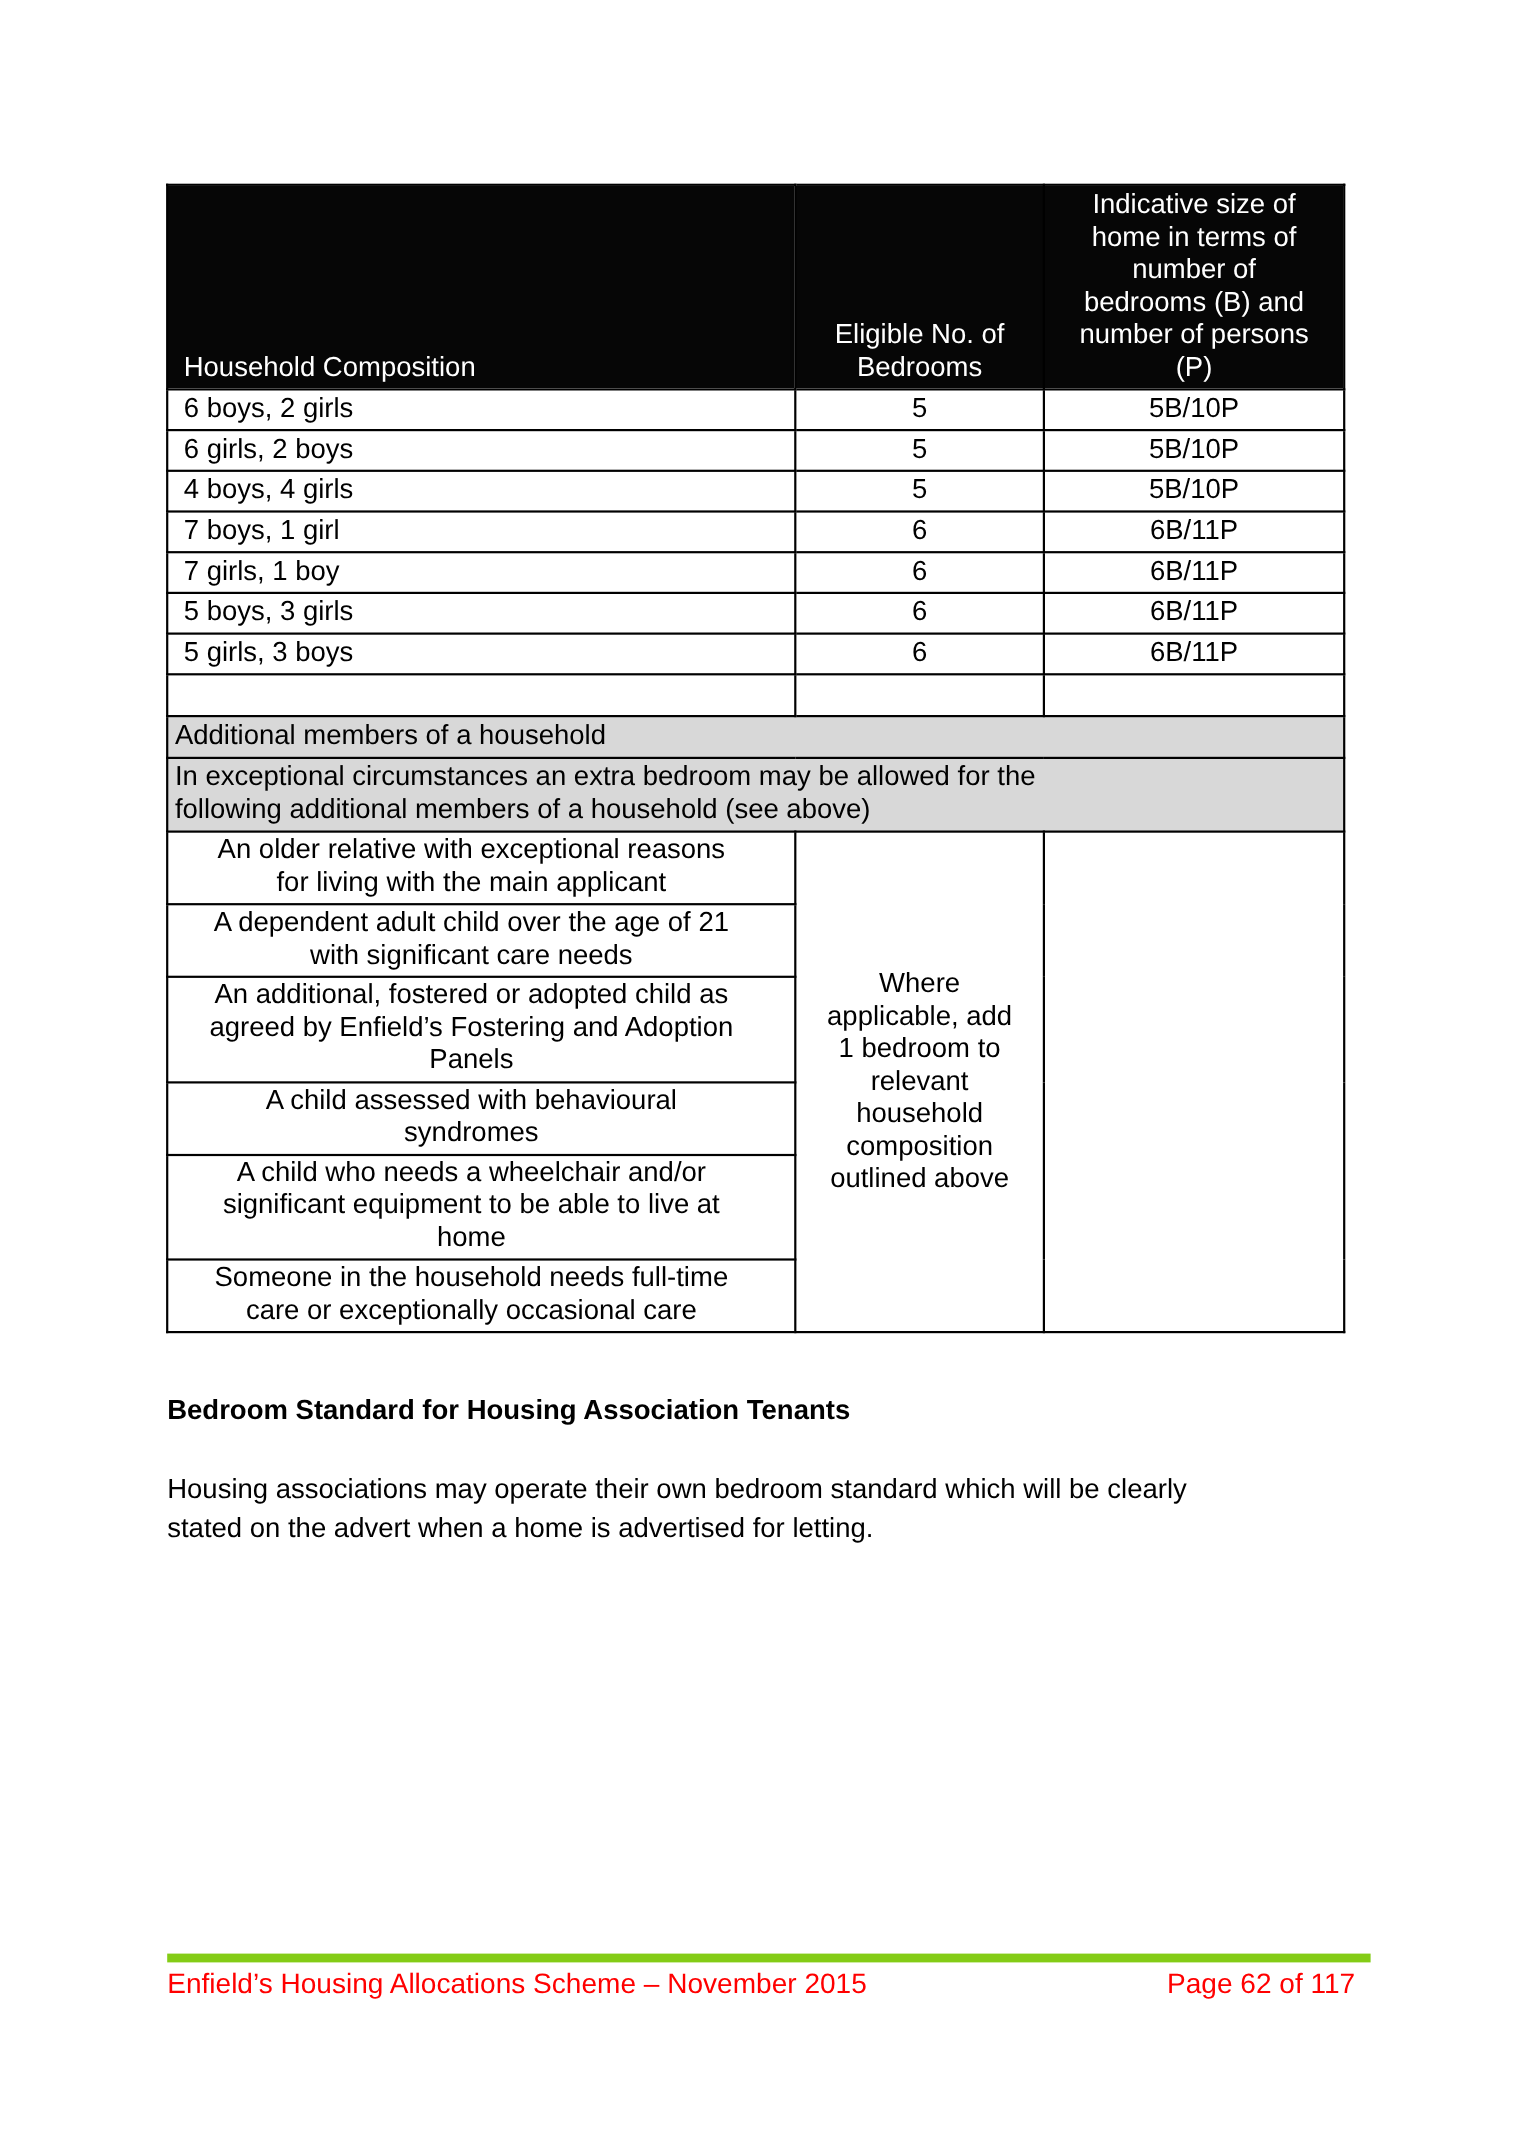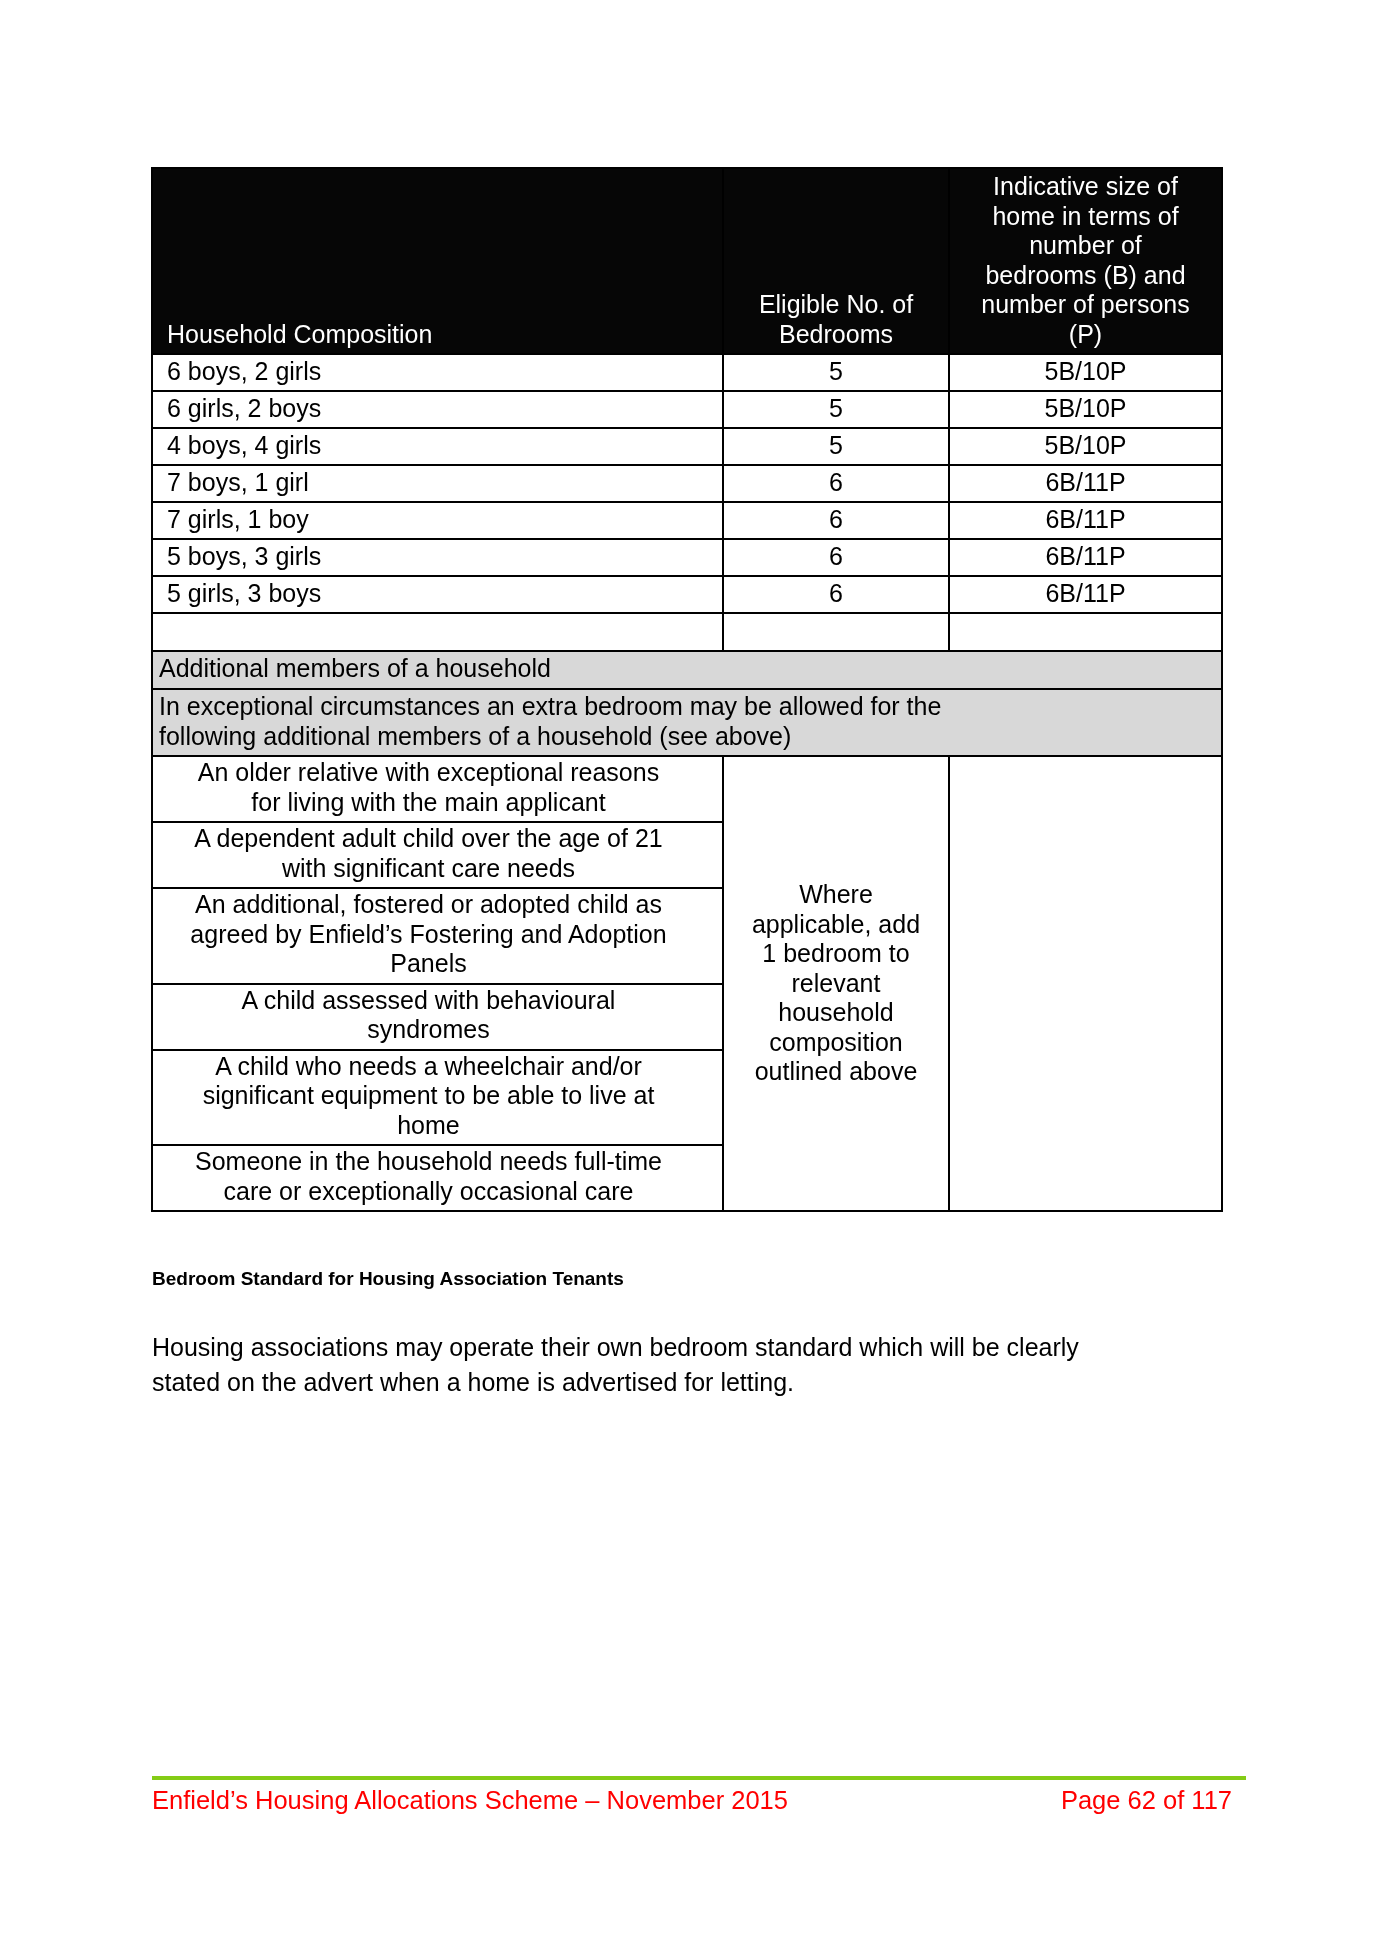--- a/index.html
+++ b/index.html
@@ -61,35 +61,35 @@
   td.note {
     text-align: center;
     vertical-align: middle;
     white-space: pre-line;
     padding: 2px 8px;
   }
   td.blankcol { background: #ffffff; }
 
   
   .text-section { position: absolute; left: 152px; top: 1268px; width: 1072px; }
-  .section-heading { font-size: 19px; font-weight: bold; margin: 0; }
+  .section-heading { font-size: 25px; font-weight: bold; margin: 0; }
   .section-paragraph {
     font-size: 25px;
     line-height: 1.38;
     margin: 40px 0 0 0;
     white-space: pre-line;
   }
 
   
   .footer {
     position: absolute;
     left: 152px;
     top: 1776px;
     width: 1094px;
-    border-top: 4px solid #84cc16;
+    border-top: 8px solid #84cc16;
     color: #ff0000;
     font-size: 25.5px;
   }
   .footer-row {
     display: flex;
     justify-content: space-between;
     padding-top: 6px;
   }
   .footer-right { padding-right: 14px; }
 </style>

